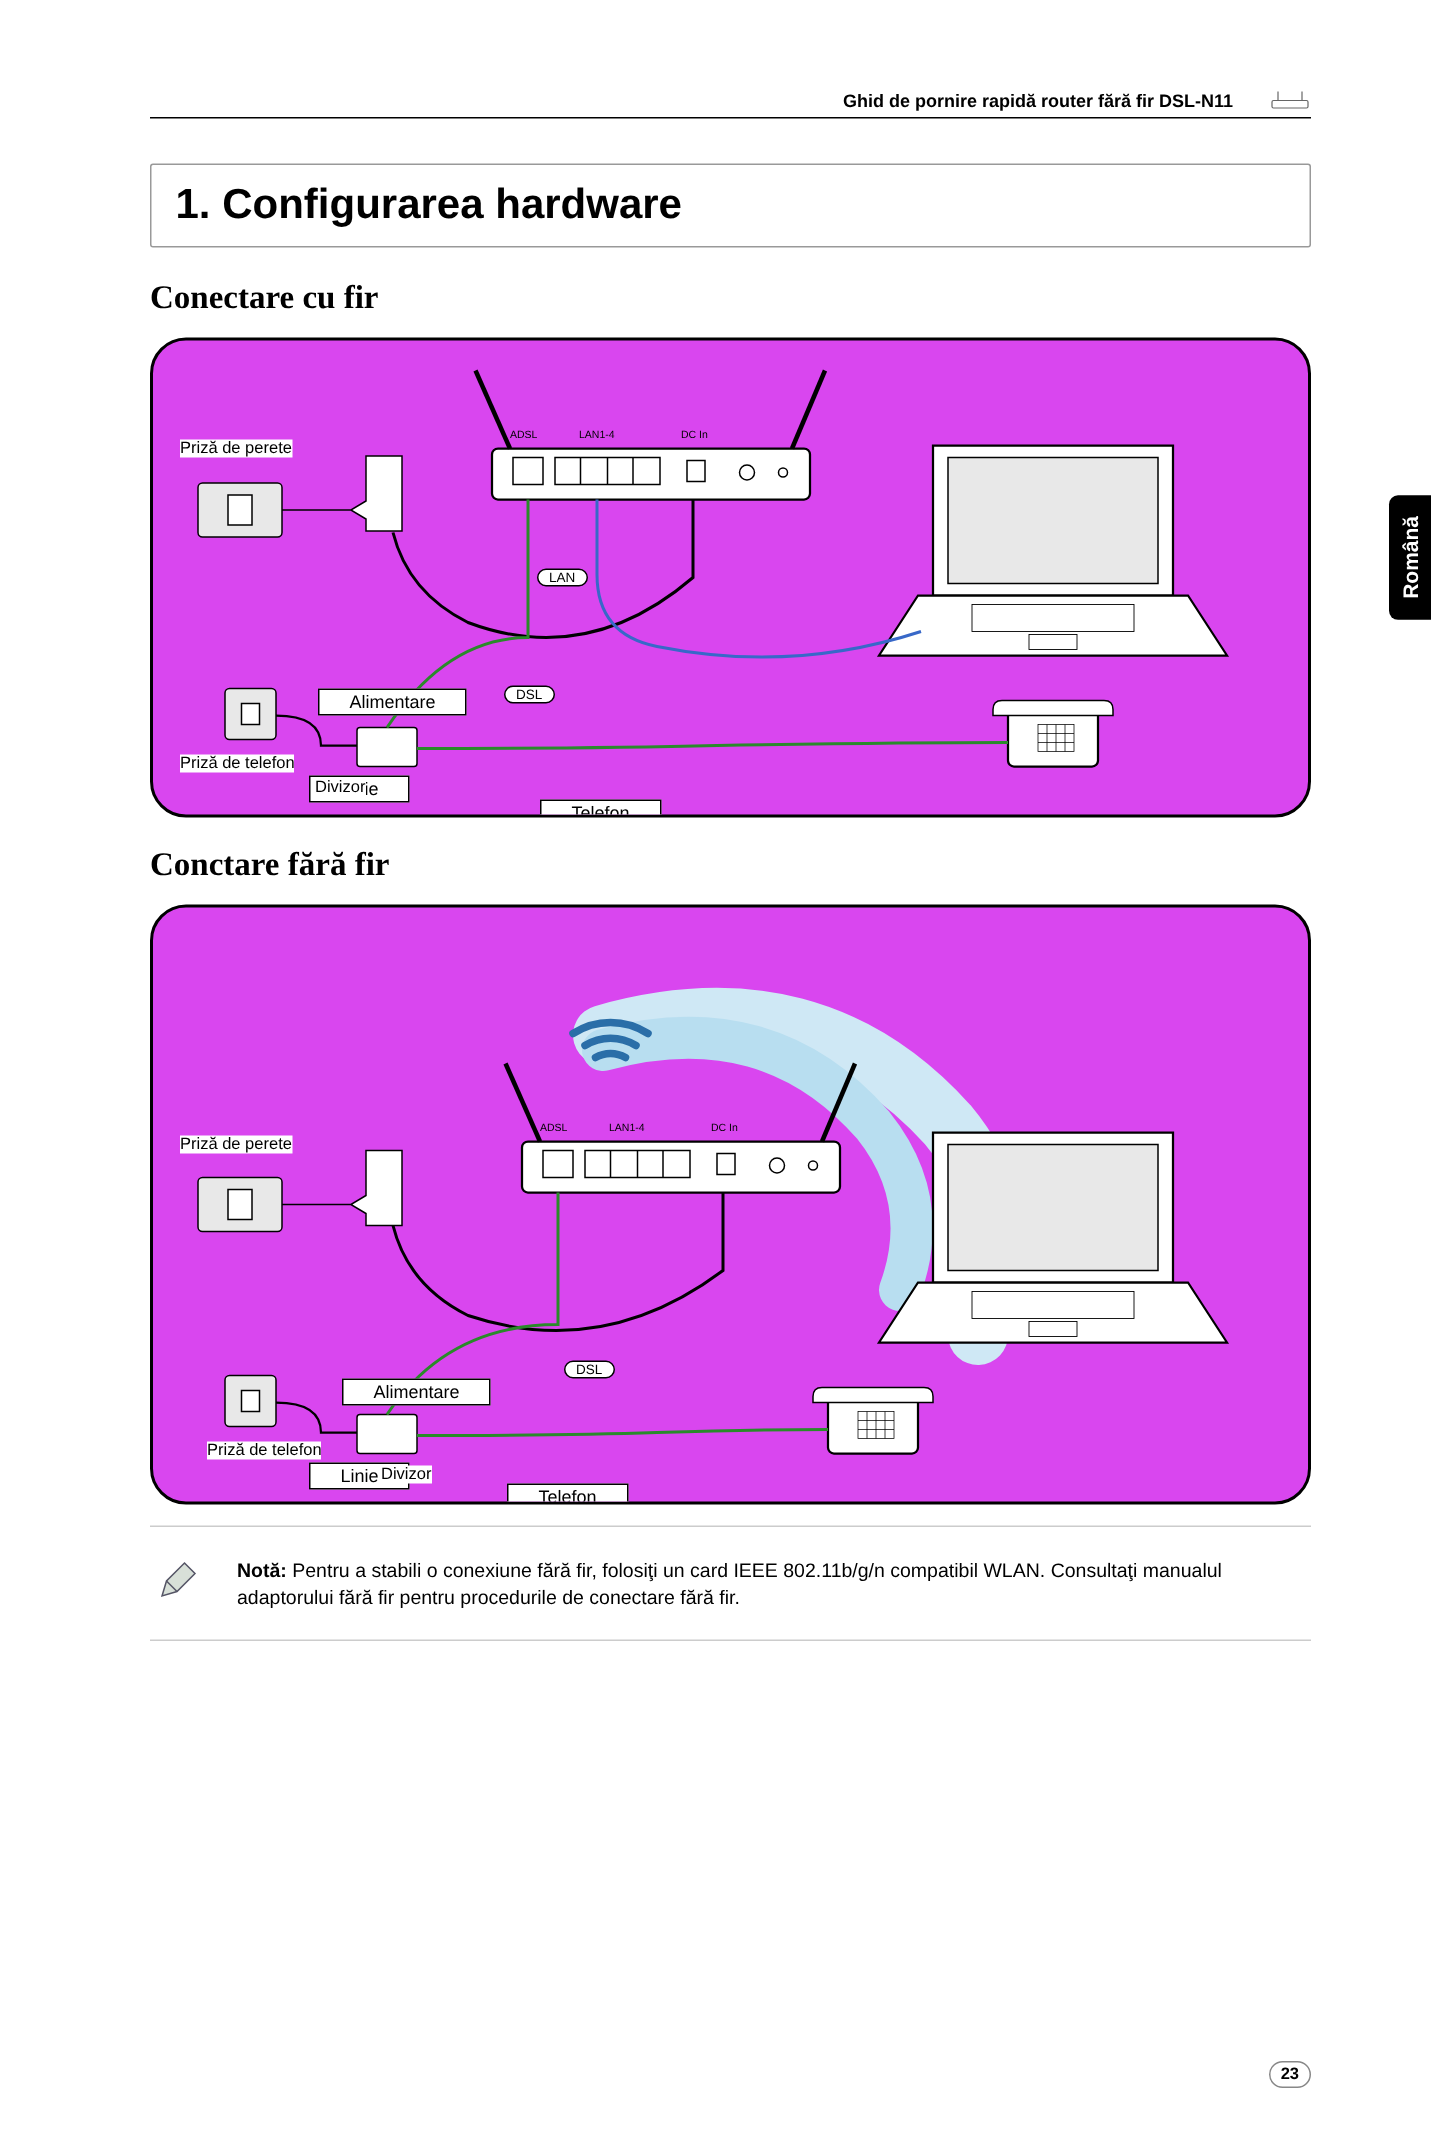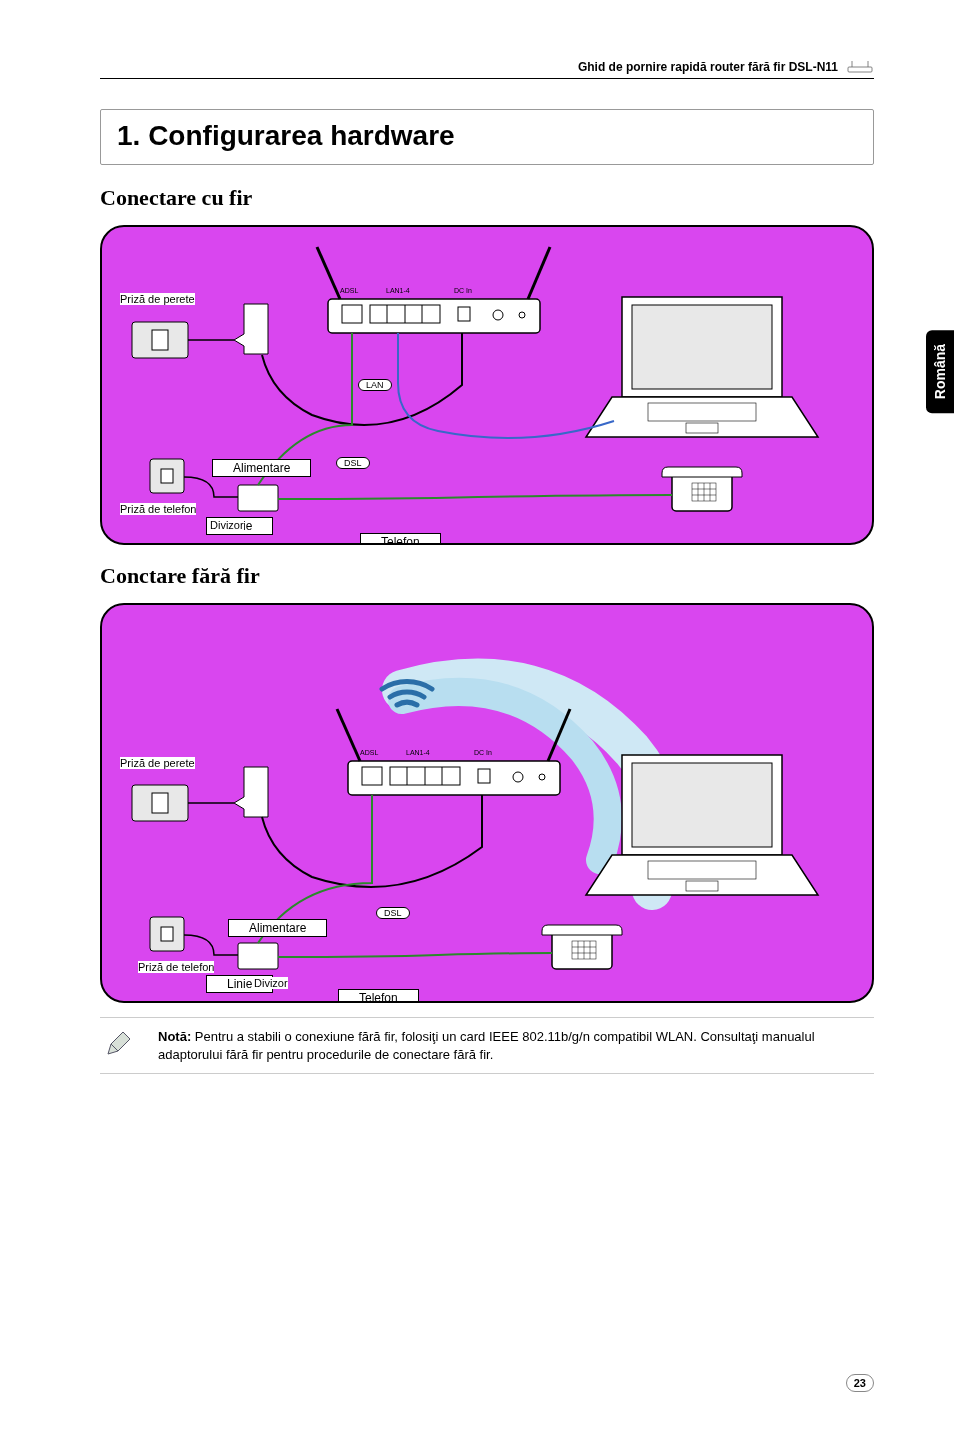--- a/index.html
+++ b/index.html
@@ -11,21 +11,21 @@
     position: relative;
     padding: 60px 80px 40px 100px;
   }
   .header-line {
     border-bottom: 1px solid #000;
     padding-bottom: 4px;
     margin-bottom: 30px;
     display: flex;
     justify-content: flex-end;
     align-items: flex-end;
-    gap: 8px;
+    gap: 24px;
   }
   .header-text { font-size: 12px; font-weight: bold; }
   .router-mini-icon { width: 28px; height: 14px; }
   .section-box {
     border: 1px solid #999;
     border-radius: 2px;
     padding: 10px 16px 12px 16px;
     margin: 0 0 20px 0;
   }
   .section-title { font-size: 28px; font-weight: bold; }
@@ -52,21 +52,21 @@
     padding: 14px 6px;
     border-radius: 0 6px 6px 0;
   }
   .note-row {
     display: flex;
     align-items: flex-start;
     gap: 26px;
     margin-top: 14px;
     border-top: 1px solid #ccc;
     border-bottom: 1px solid #ccc;
-    padding: 10px 4px;
+    padding: 20px 4px;
   }
   .note-icon { flex: none; margin-top: 2px; }
   .note-text { font-size: 13px; line-height: 1.35; }
   .note-text b { font-weight: bold; }
   .page-num {
     position: absolute;
     bottom: 40px;
     right: 80px;
     border: 1px solid #888;
     border-radius: 10px;

